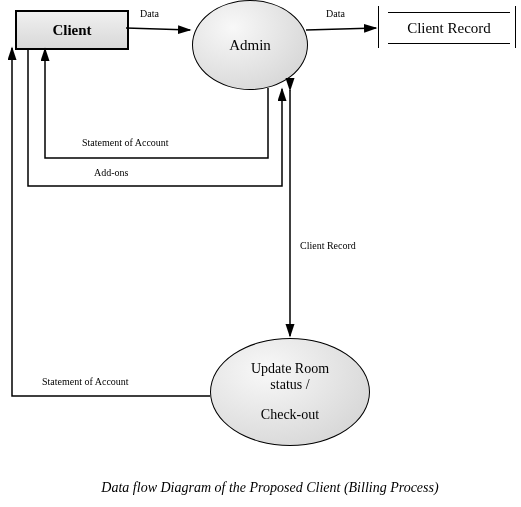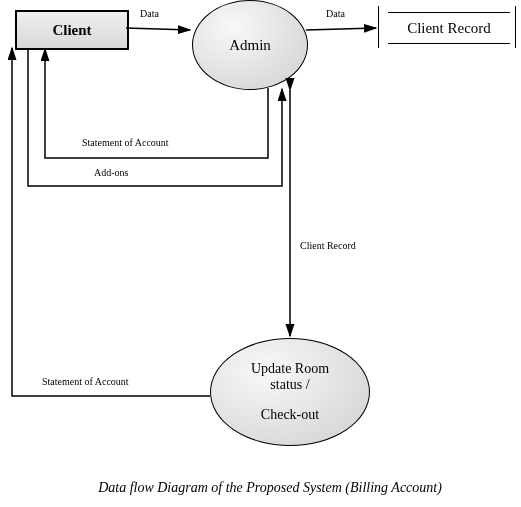--- a/index.html
+++ b/index.html
@@ -120,13 +120,13 @@
   <path d="M 210 396 L 12 396 L 12 48" fill="none" stroke="#000" stroke-width="1.5" marker-end="url(#ah)"></path>
 </svg>
 
 <div class="label" style="left:140px; top:8px;">Data</div>
 <div class="label" style="left:326px; top:8px;">Data</div>
 <div class="label" style="left:82px; top:137px;">Statement of Account</div>
 <div class="label" style="left:94px; top:167px;">Add-ons</div>
 <div class="label" style="left:300px; top:240px;">Client Record</div>
 <div class="label" style="left:42px; top:376px;">Statement of Account</div>
 
-<div class="caption" style="left:70px; top:480px; width:400px;">Data flow Diagram of the Proposed System (Billing Account)</div>
+<div class="caption" style="left:70px; top:480px; width:400px;">Data flow Diagram of the Proposed Client (Billing Process)</div>
 
 </body></html>

